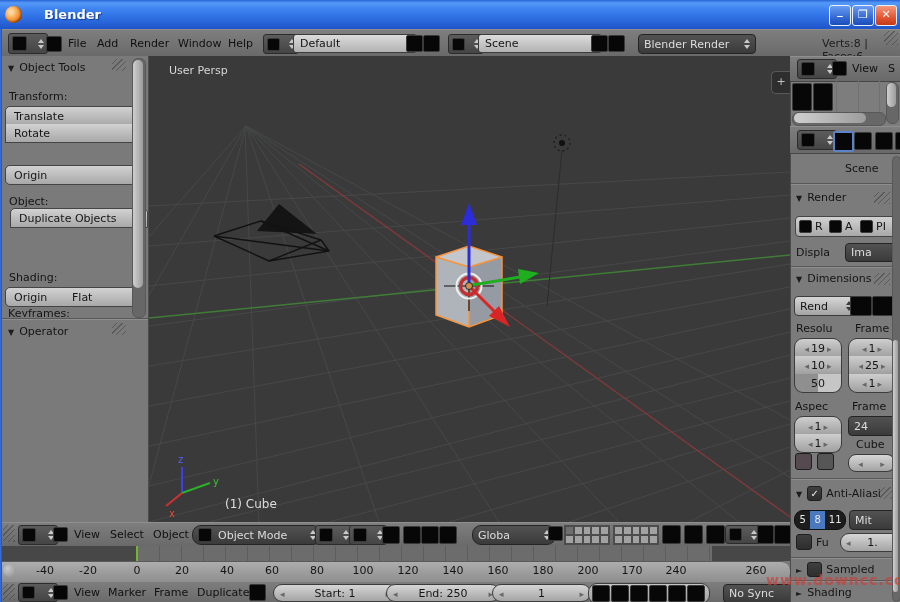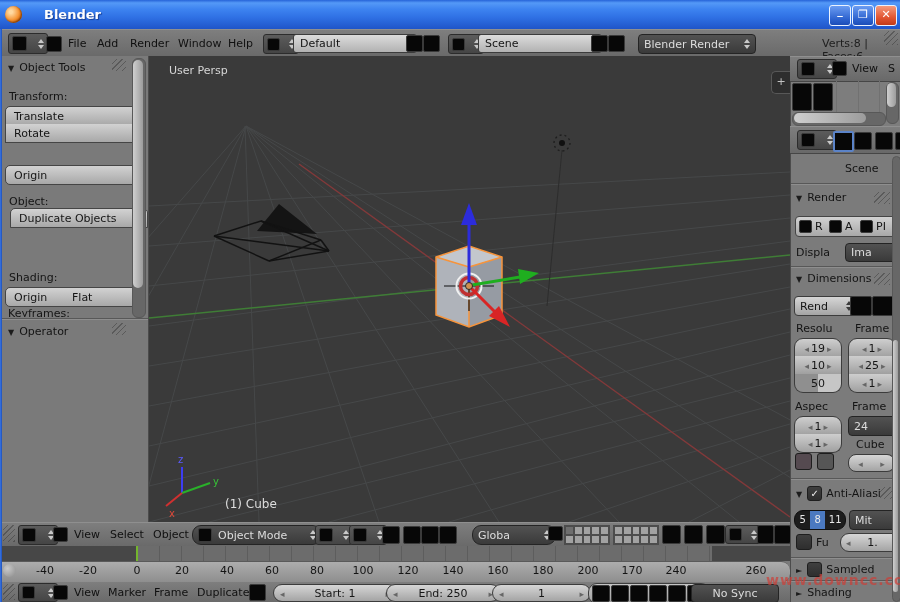--- a/index.html
+++ b/index.html
@@ -376,21 +376,21 @@
     <span>1</span>
     <span class="ar"></span>
   </div>
   <div class="abs" style="left:588px;top:583px;width:120px;height:19px;background:linear-gradient(#c4c4c4,#a0a0a0);border:1px solid #3e3e3e;border-radius:9px"></div>
   <span class="abs bi" style="left:592px;top:585px;width:16px;height:15px"></span>
   <span class="abs bi" style="left:611px;top:585px;width:16px;height:15px"></span>
   <span class="abs bi" style="left:630px;top:585px;width:16px;height:15px"></span>
   <span class="abs bi" style="left:649px;top:585px;width:16px;height:15px"></span>
   <span class="abs bi" style="left:668px;top:585px;width:16px;height:15px"></span>
   <span class="abs bi" style="left:687px;top:585px;width:16px;height:15px"></span>
-  <div class="abs ddk" style="left:691px;top:584px;width:76px;height:17px;justify-content:center">
+  <div class="abs ddk" style="left:723px;top:584px;width:76px;height:17px;justify-content:flex-start">
     <span>No Sync</span>
   </div>
 
   <div class="abs" style="left:790px;top:56px;width:110px;height:70px;background:#7d7d7d;border-left:1px solid #4c4c4c"></div>
   <div class="abs hdrbar" style="left:790px;top:56px;width:110px;height:24px"></div>
   <div class="abs edd" style="left:797px;top:59px;width:32px;height:18px">
     <span class="bi" style="width:12px;height:12px"></span>
     <span class="ud">
         <i class="up"></i>
         <i class="dn"></i>

